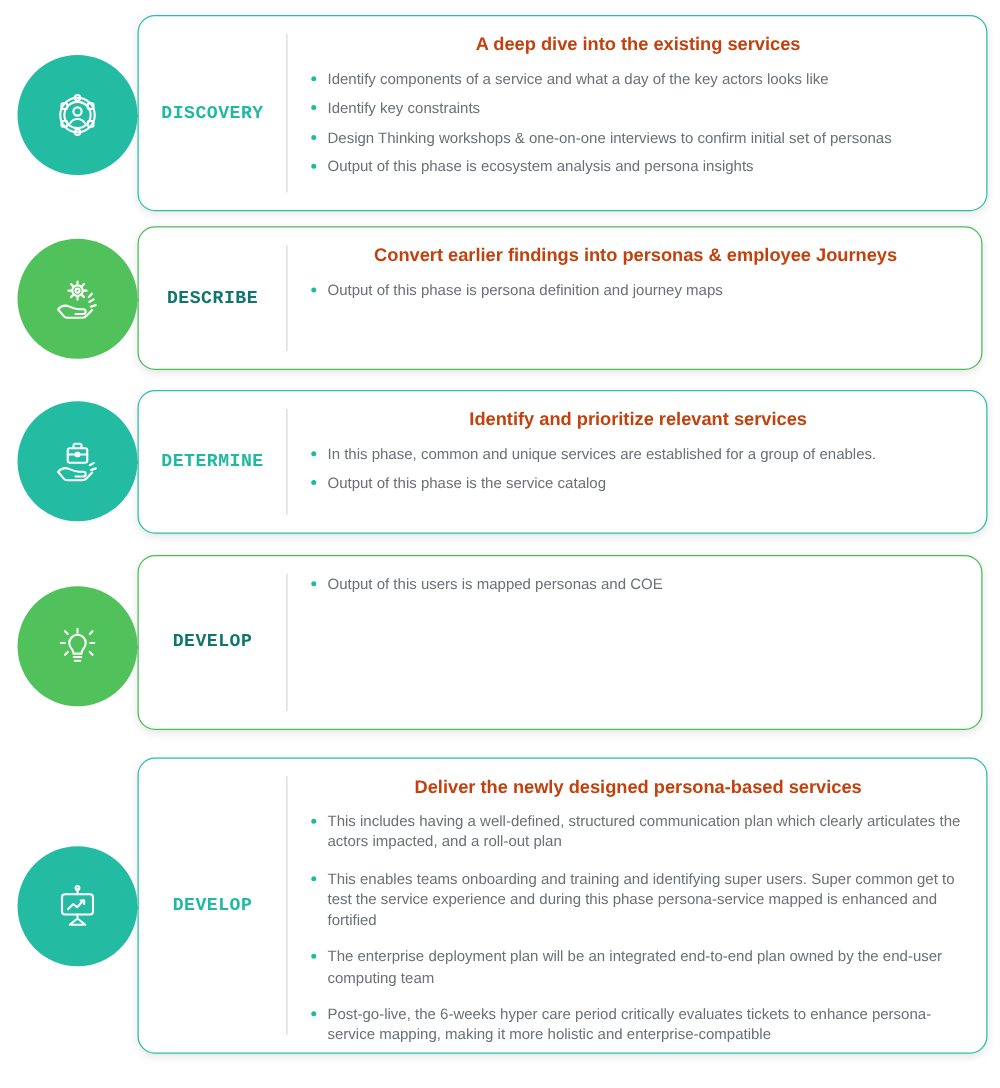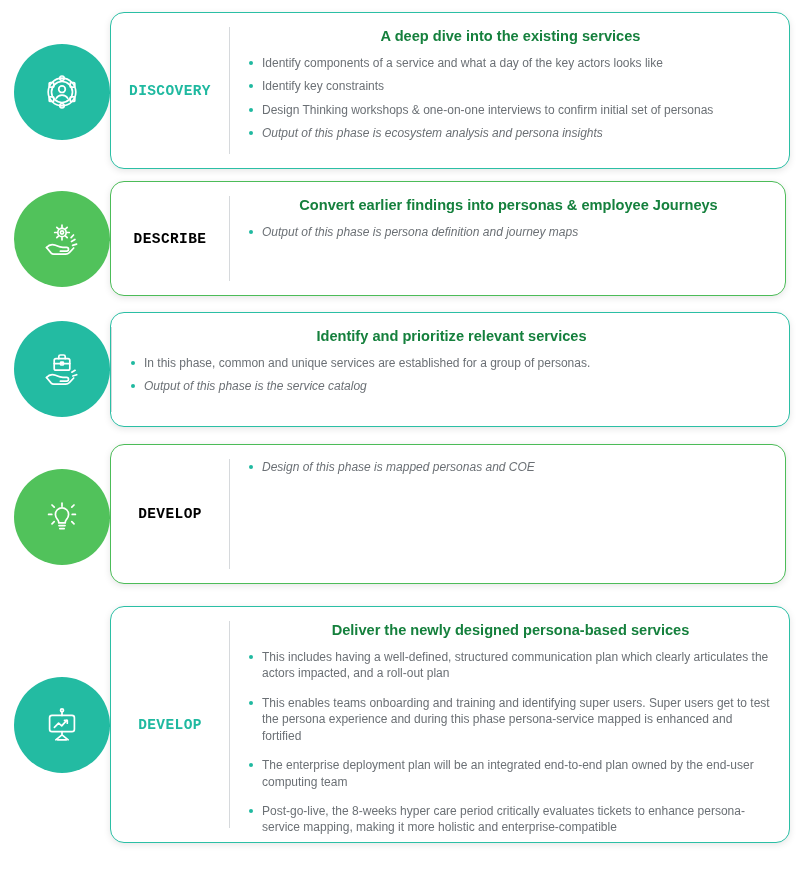--- a/index.html
+++ b/index.html
@@ -70,38 +70,38 @@
     padding: 0 6px;
   }
   .phase-label {
     font-size: 14.5px;
     font-weight: bold;
     letter-spacing: 0.4px;
     color: #1fb9a0;
     white-space: nowrap;
     font-family: Liberation Mono, monospace;
   }
-  .phase-label.green { color: #000000; }
+  .phase-label.green { color: #0f766e; }
 
   .divider {
     flex: 0 0 1px;
     background: #d6d9dc;
     margin: 14px 0 14px 0;
   }
 
   .content-cell {
     flex: 1 1 auto;
     padding: 14px 16px 14px 18px;
     min-width: 0;
   }
 
   .card-title {
     font-size: 14.6px;
     font-weight: bold;
-    color: #15803d;
+    color: #c2410c;
     text-align: center;
     line-height: 1.3;
     margin-bottom: 9px;
   }
 
   ul.bullets { list-style: none; }
 
   ul.bullets li {
     position: relative;
     padding-left: 14px;
@@ -117,21 +117,21 @@
     position: absolute;
     left: 1px;
     top: 6px;
     width: 4px;
     height: 4px;
     border-radius: 50%;
     background: #1fb9a0;
   }
   ul.bullets.green li::before { background: #1fb9a0; }
 
-  ul.bullets li.output { font-style: italic; }
+  ul.bullets li.output { }
 
   
   ul.bullets.roomy li { margin-bottom: 13px; }
 </style>
 </head>
 <body>
 
 <div id="diagram">
     <div class="phase-row" style="top: 0px;">
       <div class="connector" style="top: 92px; background: rgb(31, 185, 160);"></div>
@@ -203,25 +203,28 @@
       <path d="M18.8 11.6V9.6a1.6 1.6 0 0 1 1.6-1.6h3.2a1.6 1.6 0 0 1 1.6 1.6v2" fill="none" stroke="#ffffff" stroke-width="1.7" stroke-linecap="round" stroke-linejoin="round"></path>
       <path d="M14.2 16.6h15.6" fill="none" stroke="#ffffff" stroke-width="1.7" stroke-linecap="round" stroke-linejoin="round"></path>
       <rect x="20.6" y="15.2" width="2.8" height="2.8" rx="0.6" fill="none" stroke="#ffffff" stroke-width="1.7" stroke-linecap="round" stroke-linejoin="round"></rect>
       <path d="M6.5 30.5c2.6-3.1 6.3-3.4 9.1-2.2 2.3 1 4.6 2.1 7.4 2.1h3.6a1.9 1.9 0 0 1 0 3.8h-6.2" fill="none" stroke="#ffffff" stroke-width="1.7" stroke-linecap="round" stroke-linejoin="round"></path>
       <path d="M6.5 30.5l4.5 5.4c.7.8 1.7 1.3 2.8 1.3h12.1c1.2 0 2.4-.5 3.2-1.4l4.6-4.8" fill="none" stroke="#ffffff" stroke-width="1.7" stroke-linecap="round" stroke-linejoin="round"></path>
       <path d="M31.8 25.2l3.3-1.9M32.8 29l3.9-1.3" fill="none" stroke="#ffffff" stroke-width="1.7" stroke-linecap="round" stroke-linejoin="round"></path>
     </svg>
         </span>
       </div>
       <div class="card" style="top: 312px; height: 115px; right: 10px;">
+        <div class="phase-label-cell">
+          <div class="phase-label">DETERMINE</div>
+        </div>
         <div class="divider"></div>
         <div class="content-cell">
           <div class="card-title">Identify and prioritize relevant services</div>
           <ul class="bullets">
-            <li>In this phase, common and unique services are established for a group of personas.</li>
+            <li>In this phase, common and unique services are established for a group of enables.</li>
             <li class="output">Output of this phase is the service catalog</li>
           </ul>
         </div>
       </div>
     </div>
     <div class="phase-row" style="top: 0px;">
       <div class="connector" style="top: 517px; background: rgb(76, 188, 88);"></div>
       <div class="icon-circle" style="top: 469px; height: 96px; background: rgb(81, 194, 91);">
         <span>
           <svg width="44" height="44" viewBox="0 0 44 44">
@@ -231,21 +234,21 @@
     </svg>
         </span>
       </div>
       <div class="card green" style="top: 444px; height: 140px; right: 14px;">
         <div class="phase-label-cell">
           <div class="phase-label green">DEVELOP</div>
         </div>
         <div class="divider"></div>
         <div class="content-cell">
           <ul class="bullets green">
-            <li class="output">Design of this phase is mapped personas and COE</li>
+            <li class="output">Output of this users is mapped personas and COE</li>
           </ul>
         </div>
       </div>
     </div>
     <div class="phase-row" style="top: 0px;">
       <div class="connector" style="top: 725px; background: rgb(31, 185, 160);"></div>
       <div class="icon-circle" style="top: 677px; height: 96px; background: rgb(35, 187, 162);">
         <span>
           <svg width="44" height="44" viewBox="0 0 44 44">
     <rect x="9.6" y="12.4" width="24.8" height="16.2" rx="2.4" fill="none" stroke="#ffffff" stroke-width="1.7" stroke-linecap="round" stroke-linejoin="round"></rect>
@@ -260,20 +263,20 @@
       </div>
       <div class="card" style="top: 606px; height: 237px; right: 10px;">
         <div class="phase-label-cell">
           <div class="phase-label">DEVELOP</div>
         </div>
         <div class="divider"></div>
         <div class="content-cell">
           <div class="card-title">Deliver the newly designed persona-based services</div>
           <ul class="bullets roomy">
             <li>This includes having a well-defined, structured communication plan which clearly articulates the actors impacted, and a roll-out plan</li>
-            <li>This enables teams onboarding and training and identifying super users. Super users get to test the persona experience and during this phase persona-service mapped is enhanced and fortified</li>
+            <li>This enables teams onboarding and training and identifying super users. Super common get to test the service experience and during this phase persona-service mapped is enhanced and fortified</li>
             <li>The enterprise deployment plan will be an integrated end-to-end plan owned by the end-user computing team</li>
-            <li>Post-go-live, the 8-weeks hyper care period critically evaluates tickets to enhance persona-service mapping, making it more holistic and enterprise-compatible</li>
+            <li>Post-go-live, the 6-weeks hyper care period critically evaluates tickets to enhance persona-service mapping, making it more holistic and enterprise-compatible</li>
           </ul>
         </div>
       </div>
     </div>
   </div>
 
 </body></html>

